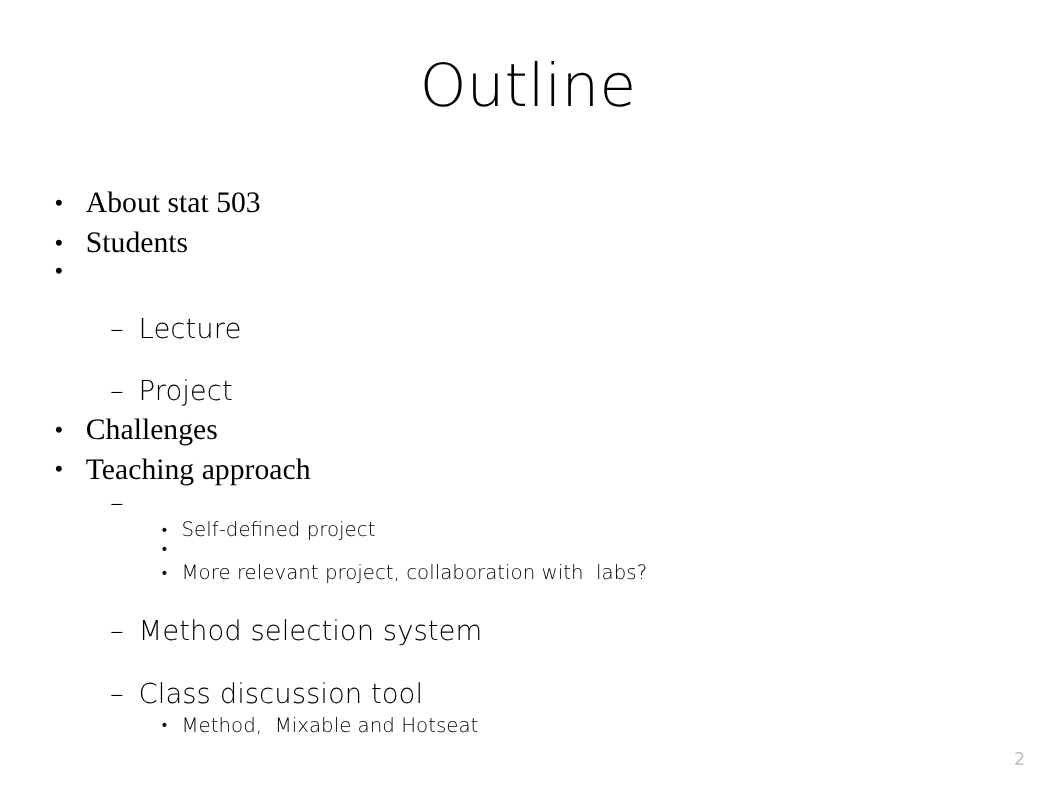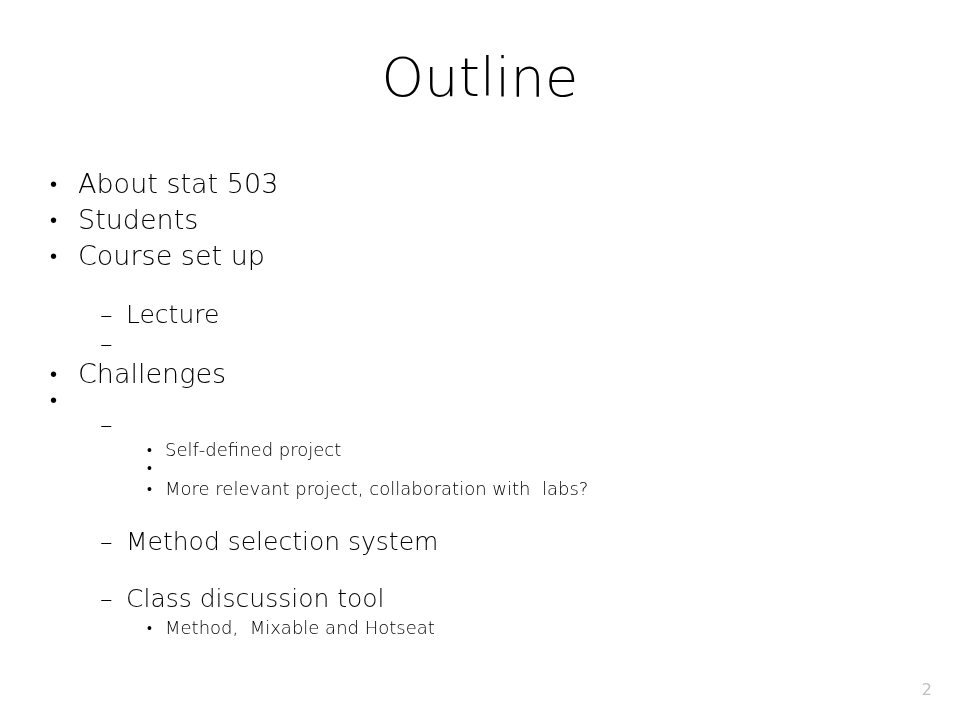--- a/index.html
+++ b/index.html
@@ -68,20 +68,21 @@
     padding-left: 0px;
   }
   .lvl1 .marker {
     width: 28px;
     font-size: 20px;
     position: relative;
     top: -2px;
   }
   .lvl1 .text {
     font-size: 27px;
+    font-family: Liberation Serif, serif;
   }
 
   
   .lvl2 {
     font-size: 25px;
     line-height: 33px;
     padding-left: 50px;
   }
   .lvl2 .marker {
     width: 26px;
@@ -131,35 +132,36 @@
       <div class="bullet-row lvl1">
         <span class="marker">•</span>
         <span class="text">About stat 503</span>
       </div>
       <div class="bullet-row lvl1">
         <span class="marker">•</span>
         <span class="text">Students</span>
       </div>
       <div class="bullet-row lvl1">
         <span class="marker">•</span>
-        <span class="text">Course set up</span>
       </div>
       <div class="bullet-row lvl2">
         <span class="marker">–</span>
         <span class="text">Lecture</span>
       </div>
       <div class="bullet-row lvl2">
         <span class="marker">–</span>
+        <span class="text">Project</span>
       </div>
       <div class="bullet-row lvl1">
         <span class="marker">•</span>
         <span class="text">Challenges</span>
       </div>
       <div class="bullet-row lvl1">
         <span class="marker">•</span>
+        <span class="text">Teaching approach</span>
       </div>
       <div class="bullet-row lvl2">
         <span class="marker">–</span>
       </div>
       <div class="bullet-row lvl3">
         <span class="marker">•</span>
         <span class="text">Self-defined project</span>
       </div>
       <div class="bullet-row lvl3">
         <span class="marker">•</span>

